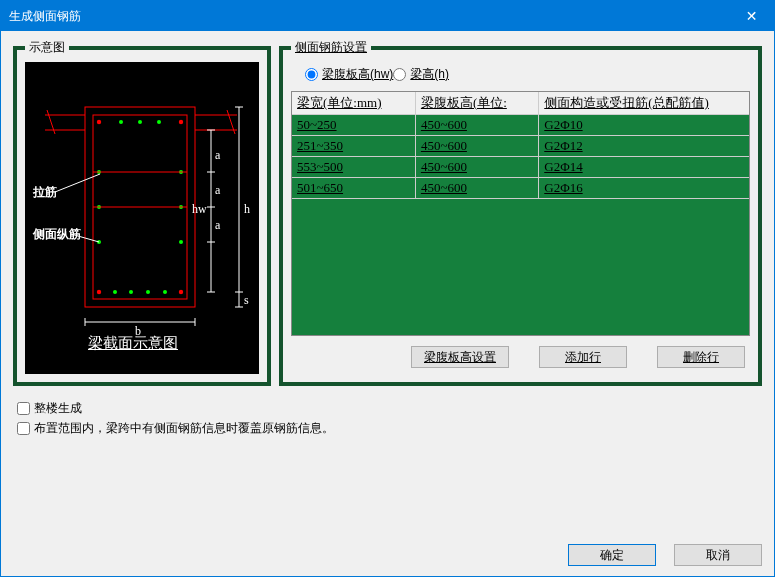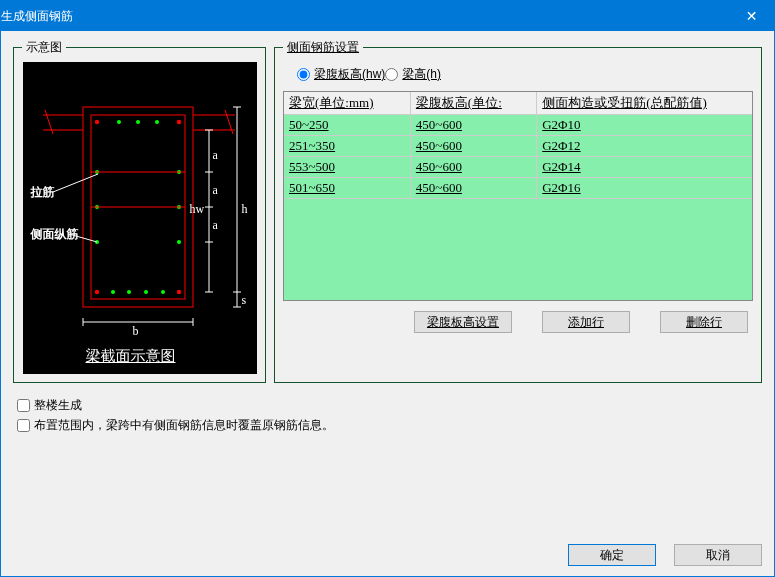--- a/index.html
+++ b/index.html
@@ -1,30 +1,30 @@
 <!DOCTYPE html>
 <html><head>
   <meta charset="utf-8">
   <style>
     * { box-sizing: border-box; margin: 0; padding: 0; }
     body { font: 12px "Microsoft YaHei", "SimSun", sans-serif; color: #000; }
     .win { width: 775px; height: 577px; display: flex; flex-direction: column; border: 1px solid #0078d7; background: #f0f0f0; }
-    .titlebar { height: 30px; background: #0078d7; color: #fff; display: flex; align-items: center; padding-right: 0; font-size: 12px; }
+    .titlebar { height: 30px; background: #0078d7; color: #fff; display: flex; align-items: center; padding-left: 8px; padding-right: 0; font-size: 12px; }
     .titlebar .title { flex: 1; }
     .close { width: 45px; height: 30px; display: flex; align-items: center; justify-content: center; cursor: pointer; font-size: 14px; }
     .body { flex: 1; padding: 8px 12px; display: flex; flex-direction: column; gap: 6px; }
     .top { display: flex; gap: 8px; }
-    fieldset { border: 1px solid #14532d; padding: 6px 8px 8px; }
+    fieldset { border: 4px solid #14532d; padding: 6px 8px 8px; }
     legend { font-size: 12px; padding: 0 4px; color: #000; }
     .box-left { width: 253px; }
     .box-right { flex: 1; display: flex; flex-direction: column; text-decoration: underline; }
     .diagram { width: 234px; height: 312px; background: #000; position: relative; margin: auto; color: #fff; font-family: "SimSun", serif; font-size: 12px; }
     .rad { display: flex; padding: 4px 14px 8px; }
     .rad label { display: flex; align-items: center; gap: 4px; }
-    .tbl-wrap { border: 1px solid #888; height: 210px; overflow: auto; background: #86efac; }
+    .tbl-wrap { border: 1px solid #888; height: 245px; overflow: auto; background: #15803d; }
     table { width: 100%; border-collapse: collapse; font-family: "SimSun", serif; font-size: 13px; }
     th, td { border: 1px solid #ccc; border-top: none; text-align: left; padding: 2px 5px; font-weight: normal; height: 20px; }
     th { background: #f0f0f0; border-top: none; }
     th:first-child, td:first-child { border-left: none; }
     th:last-child, td:last-child { border-right: none; }
     .btnrow { display: flex; justify-content: flex-end; gap: 30px; margin-top: 10px; padding-right: 5px; }
     button { height: 22px; min-width: 88px; border: 1px solid #adadad; background: #e1e1e1; font: 12px "Microsoft YaHei", sans-serif; cursor: pointer; padding: 0 12px; }
     .chk-area { margin: 6px 0 2px 4px; line-height: 1.7; }
     .chk-area label { display: flex; align-items: center; gap: 4px; }
     .help { margin-left: 2px; line-height: 1.75; font-size: 12px; }
@@ -109,21 +109,21 @@
           </svg>
           <span class="cad-abs wht" style="left:8px;top:122px;font-weight:bold;">拉筋</span>
           <span class="cad-abs wht" style="left:8px;top:164px;font-weight:bold;">侧面纵筋</span>
           <span class="cad-abs wht" style="left:190px;top:86px;">a</span>
           <span class="cad-abs wht" style="left:190px;top:121px;">a</span>
           <span class="cad-abs wht" style="left:190px;top:156px;">a</span>
           <span class="cad-abs wht" style="left:167px;top:140px;">hw</span>
           <span class="cad-abs wht" style="left:219px;top:140px;">h</span>
           <span class="cad-abs wht" style="left:219px;top:231px;">s</span>
           <span class="cad-abs wht" style="left:110px;top:262px;">b</span>
-          <span class="cad-abs wht" style="left:63px;top:285px;font-size:15px;text-decoration:underline;font-family:SimSun;">梁截面示意图</span>
+          <span class="cad-abs wht" style="left:63px;top:272px;font-size:15px;text-decoration:underline;font-family:SimSun;">梁截面示意图</span>
         </div>
       </fieldset>
 
       <fieldset class="box-right">
         <legend>侧面钢筋设置</legend>
         <div class="rad">
           <label>
               <input type="radio" name="hmode" checked="" style="">
               <span>梁腹板高(hw)</span>
             </label>

